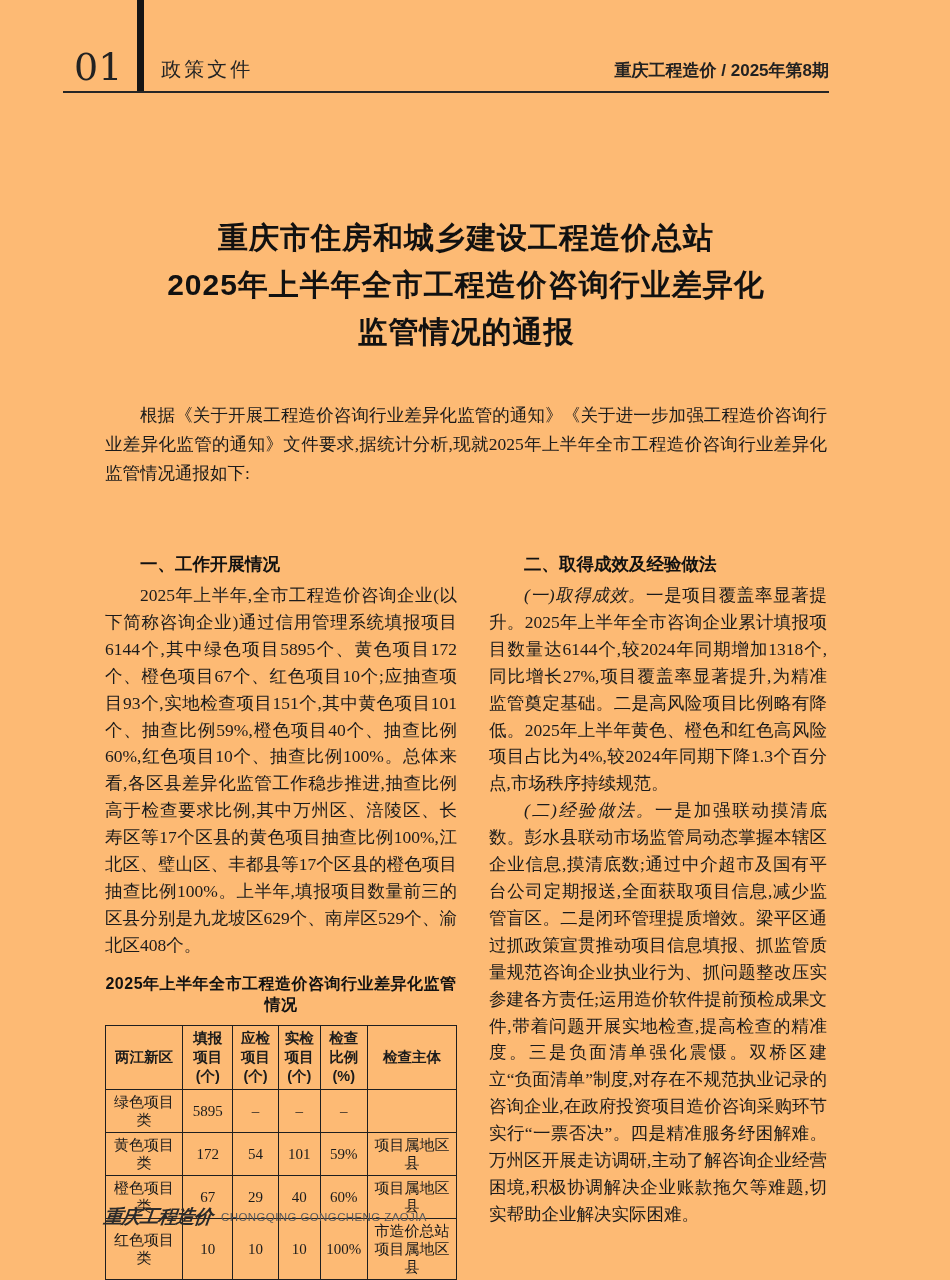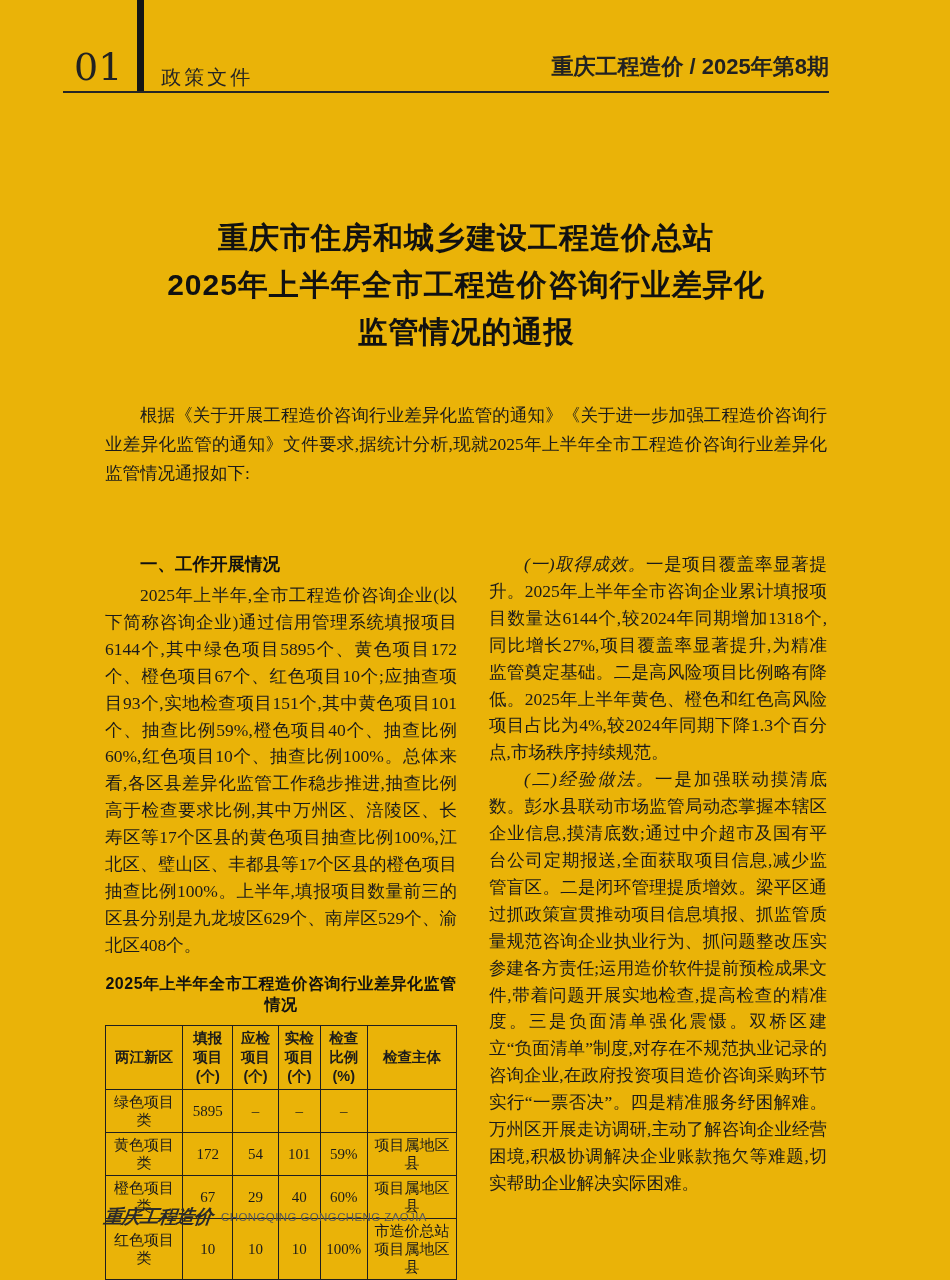--- a/index.html
+++ b/index.html
@@ -1,20 +1,20 @@
 <!DOCTYPE html>
 <html><head>
 <meta charset="utf-8">
 <style>
   * { margin: 0; padding: 0; box-sizing: border-box; }
   html, body { background: #ffffff; }
   .page {
     position: relative;
     width: 950px; height: 1280px;
-    background: #eab308;
+    background: #fdba74;
     color: #1b1b1b;
     font-family: "Liberation Serif", serif;
     overflow: hidden;
   }
 
   
   .header {
     position: absolute; top: 0; left: 63px;
     width: 766px; height: 93px;
     border-bottom: 2px solid #262626;
@@ -26,28 +26,28 @@
     padding: 0 15px 5px 11px;
     color: #222;
   }
   .header-bar {
     width: 7px; height: 93px;
     background: #151515;
   }
   .section-label {
     font-family: "Liberation Sans", sans-serif;
     font-size: 20px; letter-spacing: 3px;
-    padding: 0 0 0 17px;
+    padding: 0 0 8px 17px;
     color: #242424;
   }
   .journal-label {
     margin-left: auto;
     font-family: "Liberation Sans", sans-serif;
     font-weight: bold;
-    font-size: 22px;
+    font-size: 17px;
     padding-bottom: 9px;
     color: #222;
   }
 
   
   .doc-title {
     position: absolute; top: 214px; left: 105px; width: 722px;
     text-align: center;
     font-family: "Liberation Sans", sans-serif;
     font-weight: bold;
@@ -240,20 +240,21 @@
             <td>93</td>
             <td>151</td>
             <td>–</td>
             <td></td>
           </tr>
         </tbody>
       </table>
     </div>
 
     <div class="col-right">
+      <div class="col-heading">二、取得成效及经验做法</div>
       <p class="body-para">
         <span class="kai">(一)取得成效。</span><span>一是项目覆盖率显著提升。2025年上半年全市咨询企业累计填报项目数量达6144个,较2024年同期增加1318个,同比增长27%,项目覆盖率显著提升,为精准监管奠定基础。二是高风险项目比例略有降低。2025年上半年黄色、橙色和红色高风险项目占比为4%,较2024年同期下降1.3个百分点,市场秩序持续规范。</span>
       </p>
       <p class="body-para">
         <span class="kai">(二)经验做法。</span><span>一是加强联动摸清底数。彭水县联动市场监管局动态掌握本辖区企业信息,摸清底数;通过中介超市及国有平台公司定期报送,全面获取项目信息,减少监管盲区。二是闭环管理提质增效。梁平区通过抓政策宣贯推动项目信息填报、抓监管质量规范咨询企业执业行为、抓问题整改压实参建各方责任;运用造价软件提前预检成果文件,带着问题开展实地检查,提高检查的精准度。三是负面清单强化震慑。双桥区建立“负面清单”制度,对存在不规范执业记录的咨询企业,在政府投资项目造价咨询采购环节实行“一票否决”。四是精准服务纾困解难。万州区开展走访调研,主动了解咨询企业经营困境,积极协调解决企业账款拖欠等难题,切实帮助企业解决实际困难。</span>
       </p>
     </div>
 
   </div>
 

